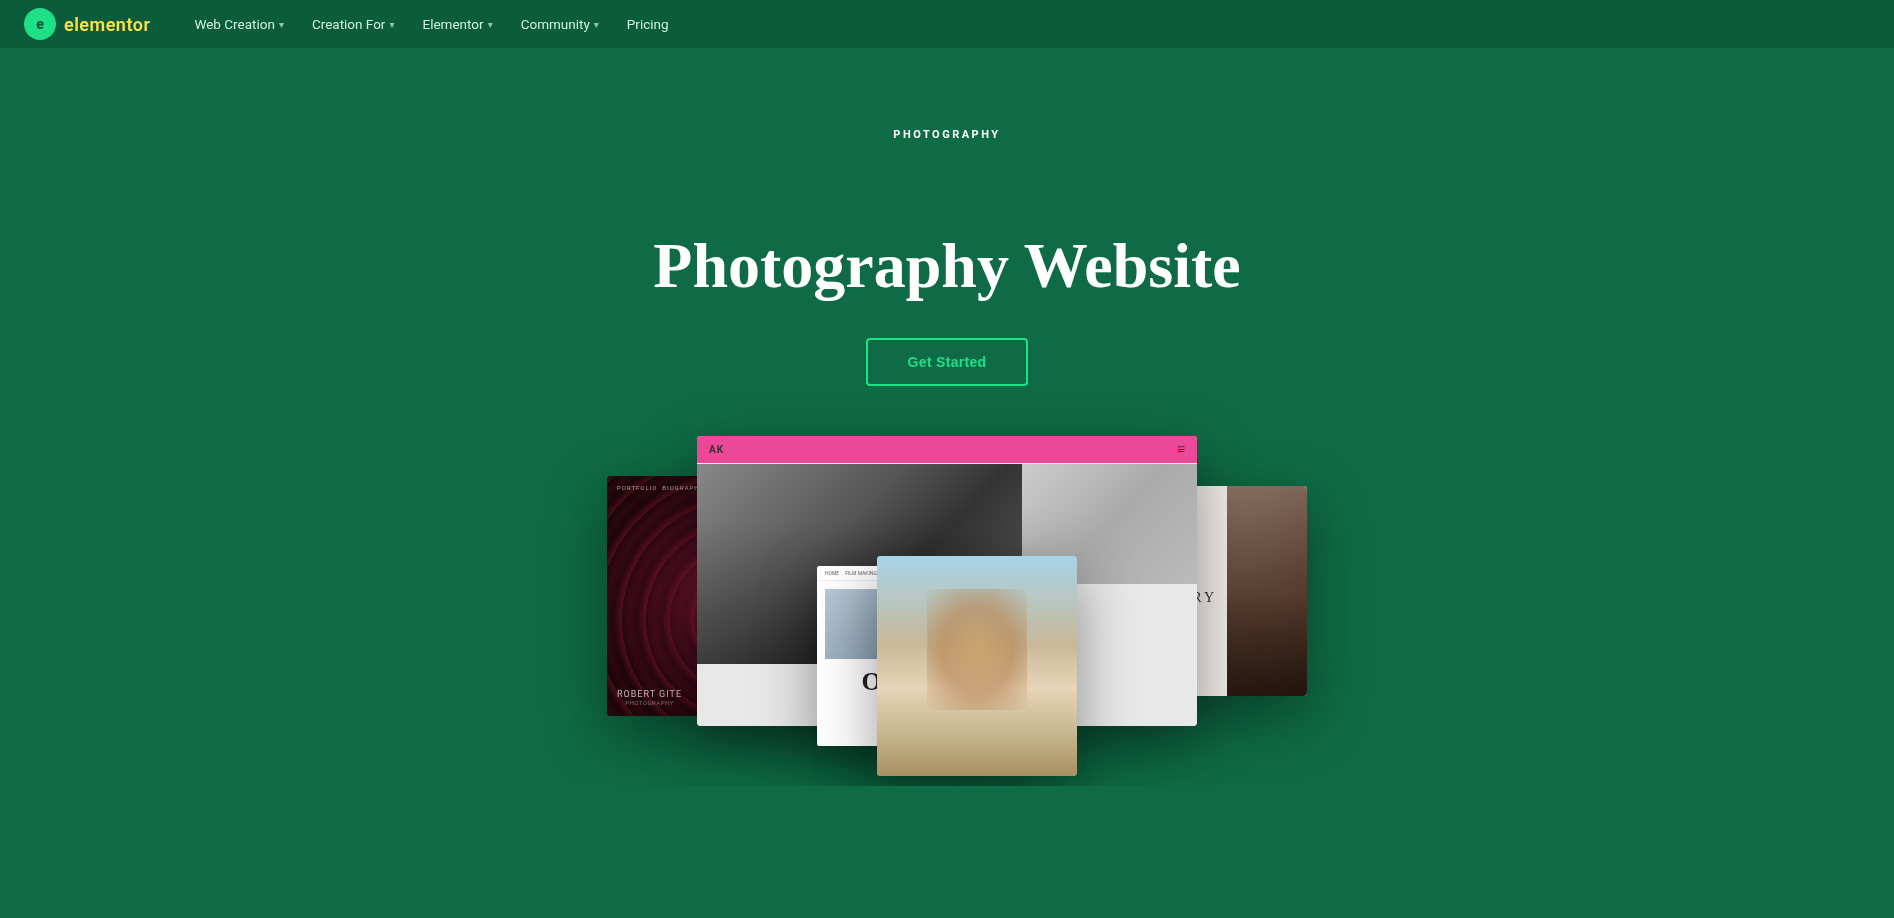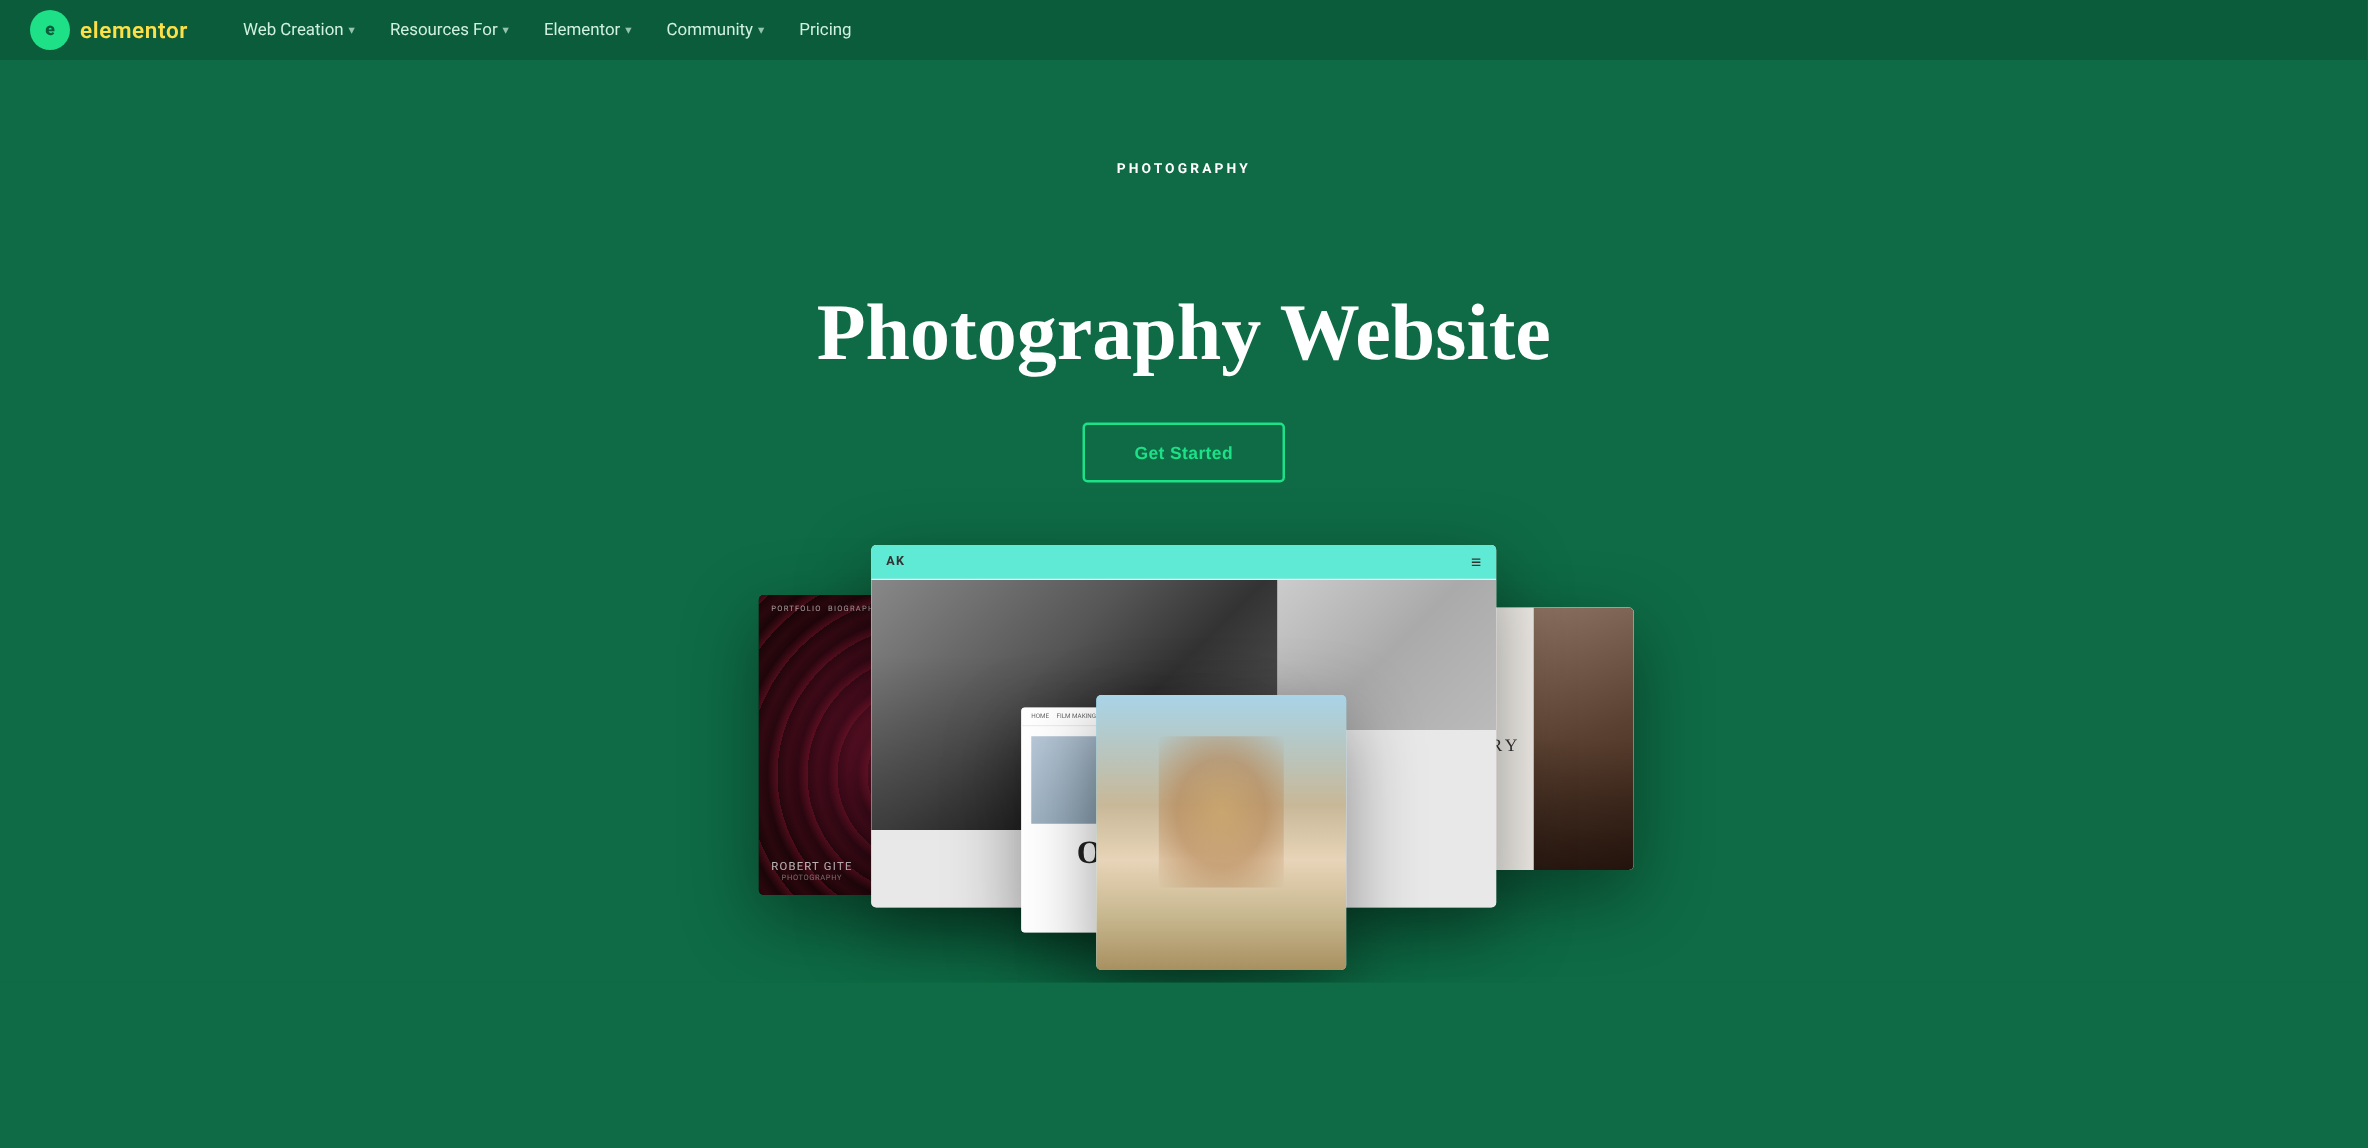--- a/index.html
+++ b/index.html
@@ -194,21 +194,21 @@
     
     .andy-kelly-card {
       display: flex;
       flex-direction: column;
     }
     .ak-header {
       display: flex;
       justify-content: space-between;
       align-items: center;
       padding: 8px 12px;
-      background: #5eead4;
+      background: #ec4899;
       border-bottom: 1px solid #eee;
       height: 28px;
     }
     .ak-logo { font-size: 10px; font-weight: 700; color: #333; letter-spacing: 1px; }
     .ak-menu { font-size: 14px; color: #333; }
     .ak-body {
       flex: 1;
       display: flex;
       position: relative;
       background: #e8e8e8;
@@ -383,21 +383,21 @@
     </div>
     <span class="nav-logo-text">elementor</span>
   </a>
 
   <div class="nav-links">
     <div class="nav-item">
       <span>Web Creation</span>
       <span class="chevron">▾</span>
     </div>
     <div class="nav-item">
-      <span>Resources For</span>
+      <span>Creation For</span>
       <span class="chevron">▾</span>
     </div>
     <div class="nav-item">
       <span>Elementor</span>
       <span class="chevron">▾</span>
     </div>
     <div class="nav-item">
       <span>Community</span>
       <span class="chevron">▾</span>
     </div>

